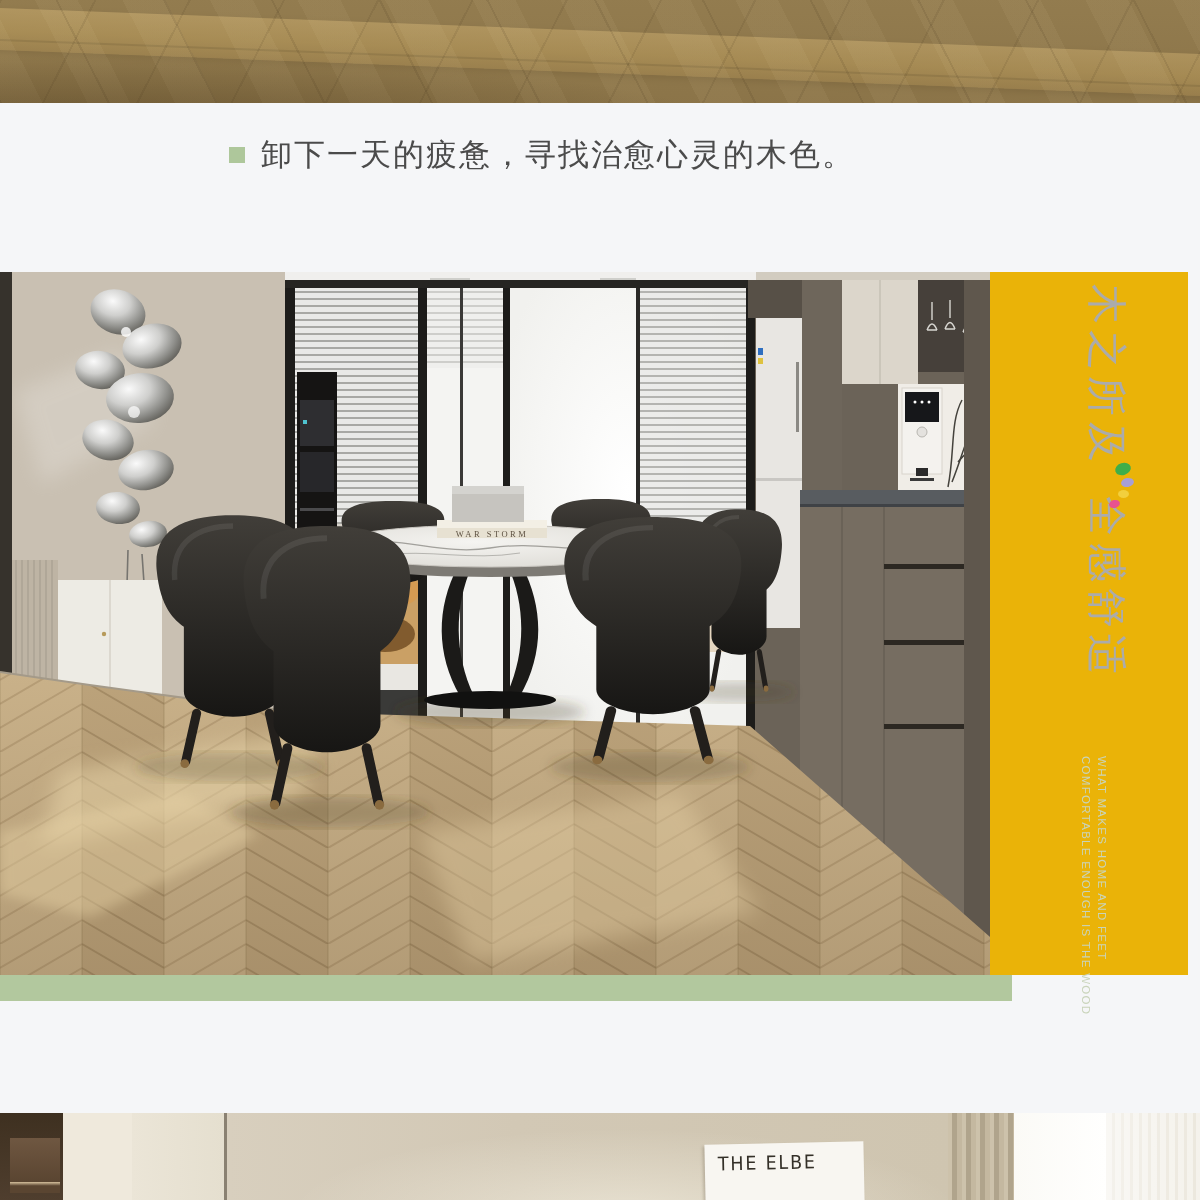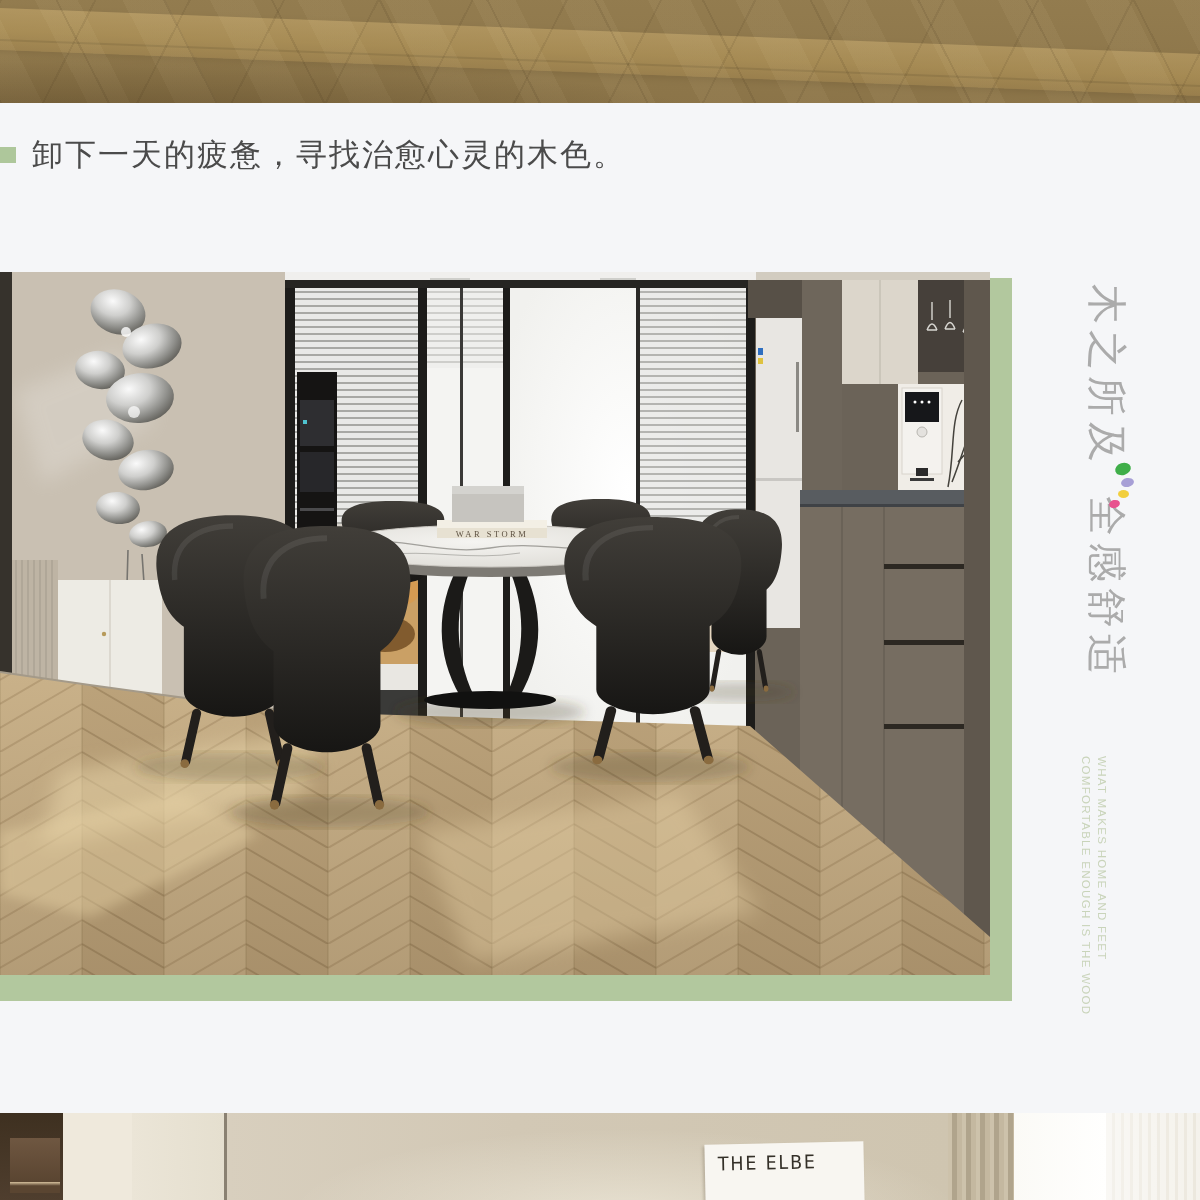--- a/index.html
+++ b/index.html
@@ -14,29 +14,29 @@
       repeating-linear-gradient(63deg, rgba(50,35,15,.10) 0 2px, transparent 2px 96px),
       repeating-linear-gradient(117deg, rgba(50,35,15,.09) 0 2px, transparent 2px 84px),
       repeating-linear-gradient(63deg, rgba(255,235,190,.05) 0 38px, transparent 38px 78px),
       linear-gradient(180deg,#97805394,#8a734894);}
   .banner .band{position:absolute;left:-24px;right:-24px;top:7px;height:42px;
     background:linear-gradient(180deg,#d4b472,#c5a45e 55%,#ab8c50);
     transform:rotate(2.2deg);transform-origin:left center;box-shadow:0 3px 6px rgba(70,52,24,.35);}
   .banner .band i{position:absolute;left:0;right:0;bottom:9px;height:2px;background:#7e6739;opacity:.55;}
 
   
-  .intro{position:absolute;left:0;top:134px;width:1084px;text-align:left;}
+  .intro{position:absolute;left:0;top:134px;width:1084px;text-align:center;}
   .intro-row{display:inline-flex;align-items:center;gap:16px;}
   .bullet{width:16px;height:16px;background:#aec79b;display:inline-block;}
   .h-zh{font-size:31px;letter-spacing:2px;color:#4b4b4b;font-family:"DejaVu Sans",sans-serif;}
   .h-en{margin-top:9px;font-size:19.5px;color:#585858;letter-spacing:.2px;}
 
   
   .accent-panel{position:absolute;left:0;top:278px;width:1012px;height:723px;background:#b2c89e;}
-  .hero{position:absolute;left:0;top:272px;width:990px;height:703px;overflow:hidden;background:#c2410c;}
+  .hero{position:absolute;left:0;top:272px;width:1188px;height:703px;overflow:hidden;background:#eab308;}
   .hero svg{display:block;}
 
   
   .v-zh{position:absolute;left:1134px;top:284px;transform:rotate(90deg);transform-origin:0 0;
         white-space:nowrap;font-family:"DejaVu Serif",serif;font-size:40px;letter-spacing:6px;
         color:#ababab;font-weight:400;}
   .v-zh span+span{margin-left:28px;}
   .dot{position:absolute;border-radius:50%;}
   .dot0{left:1115px;top:463px;width:16px;height:12px;transform:rotate(-18deg);}
   .dot1{left:1121px;top:478px;width:13px;height:9px;transform:rotate(-10deg);}

